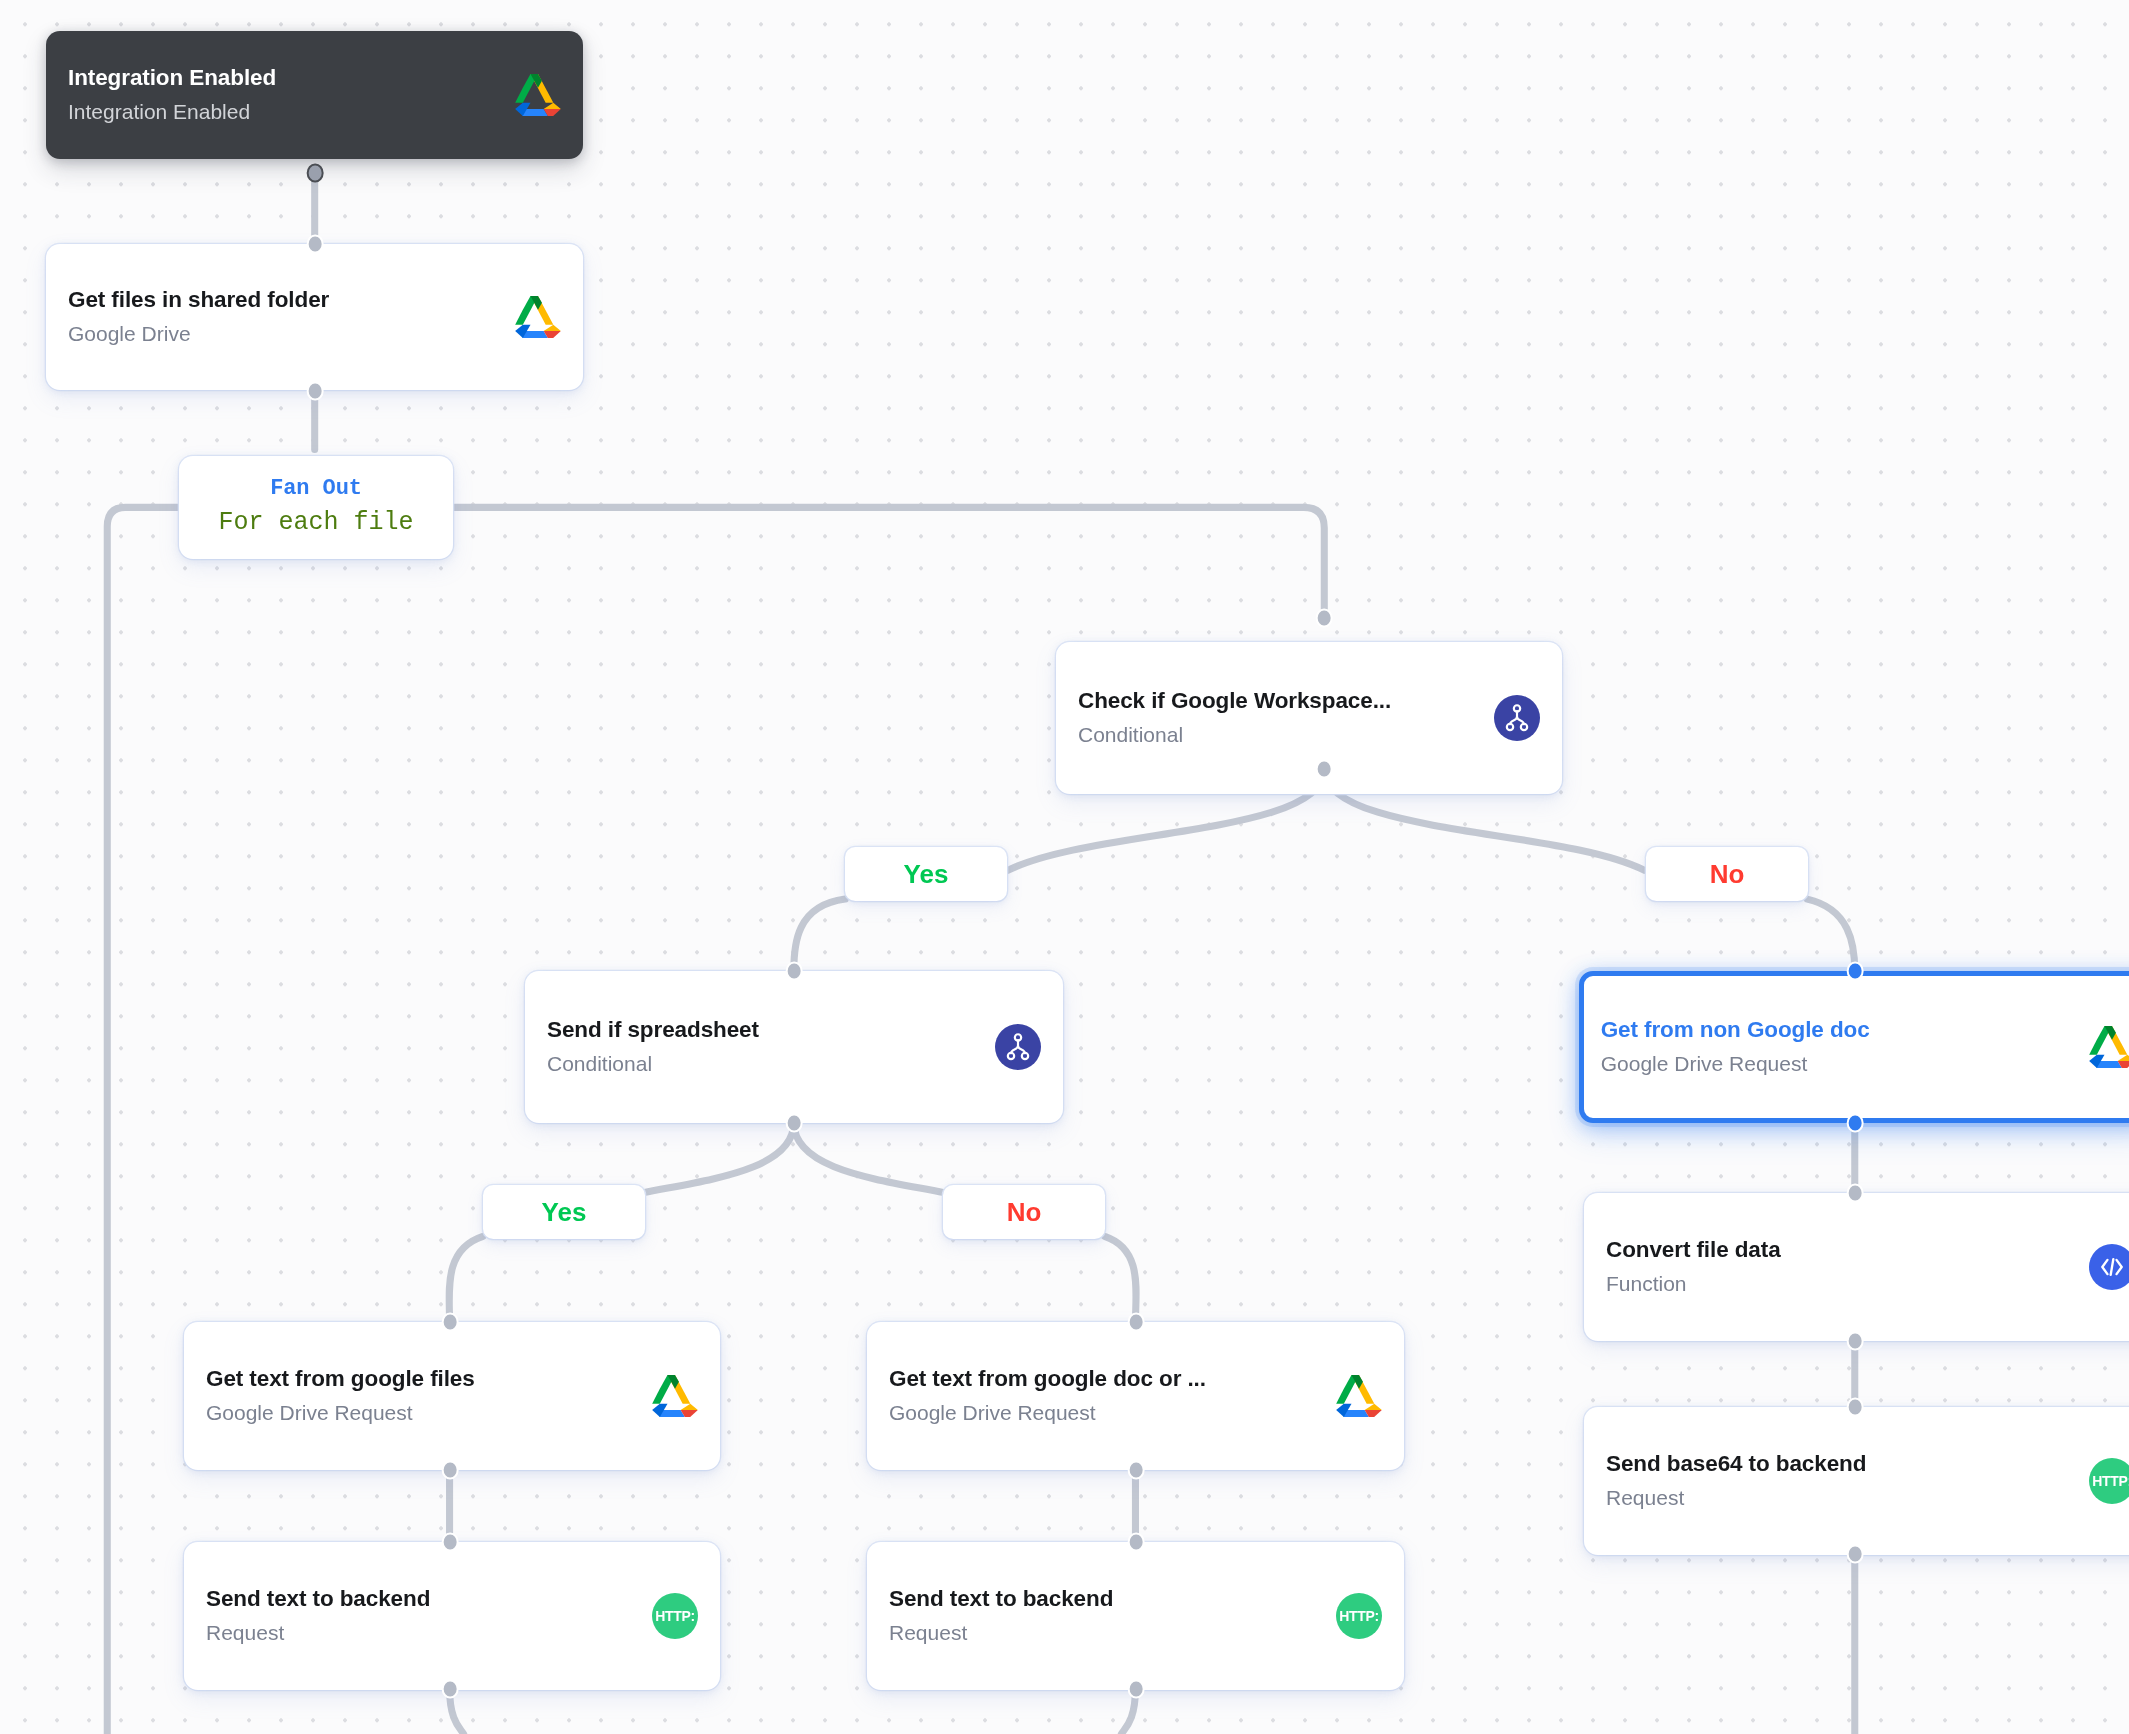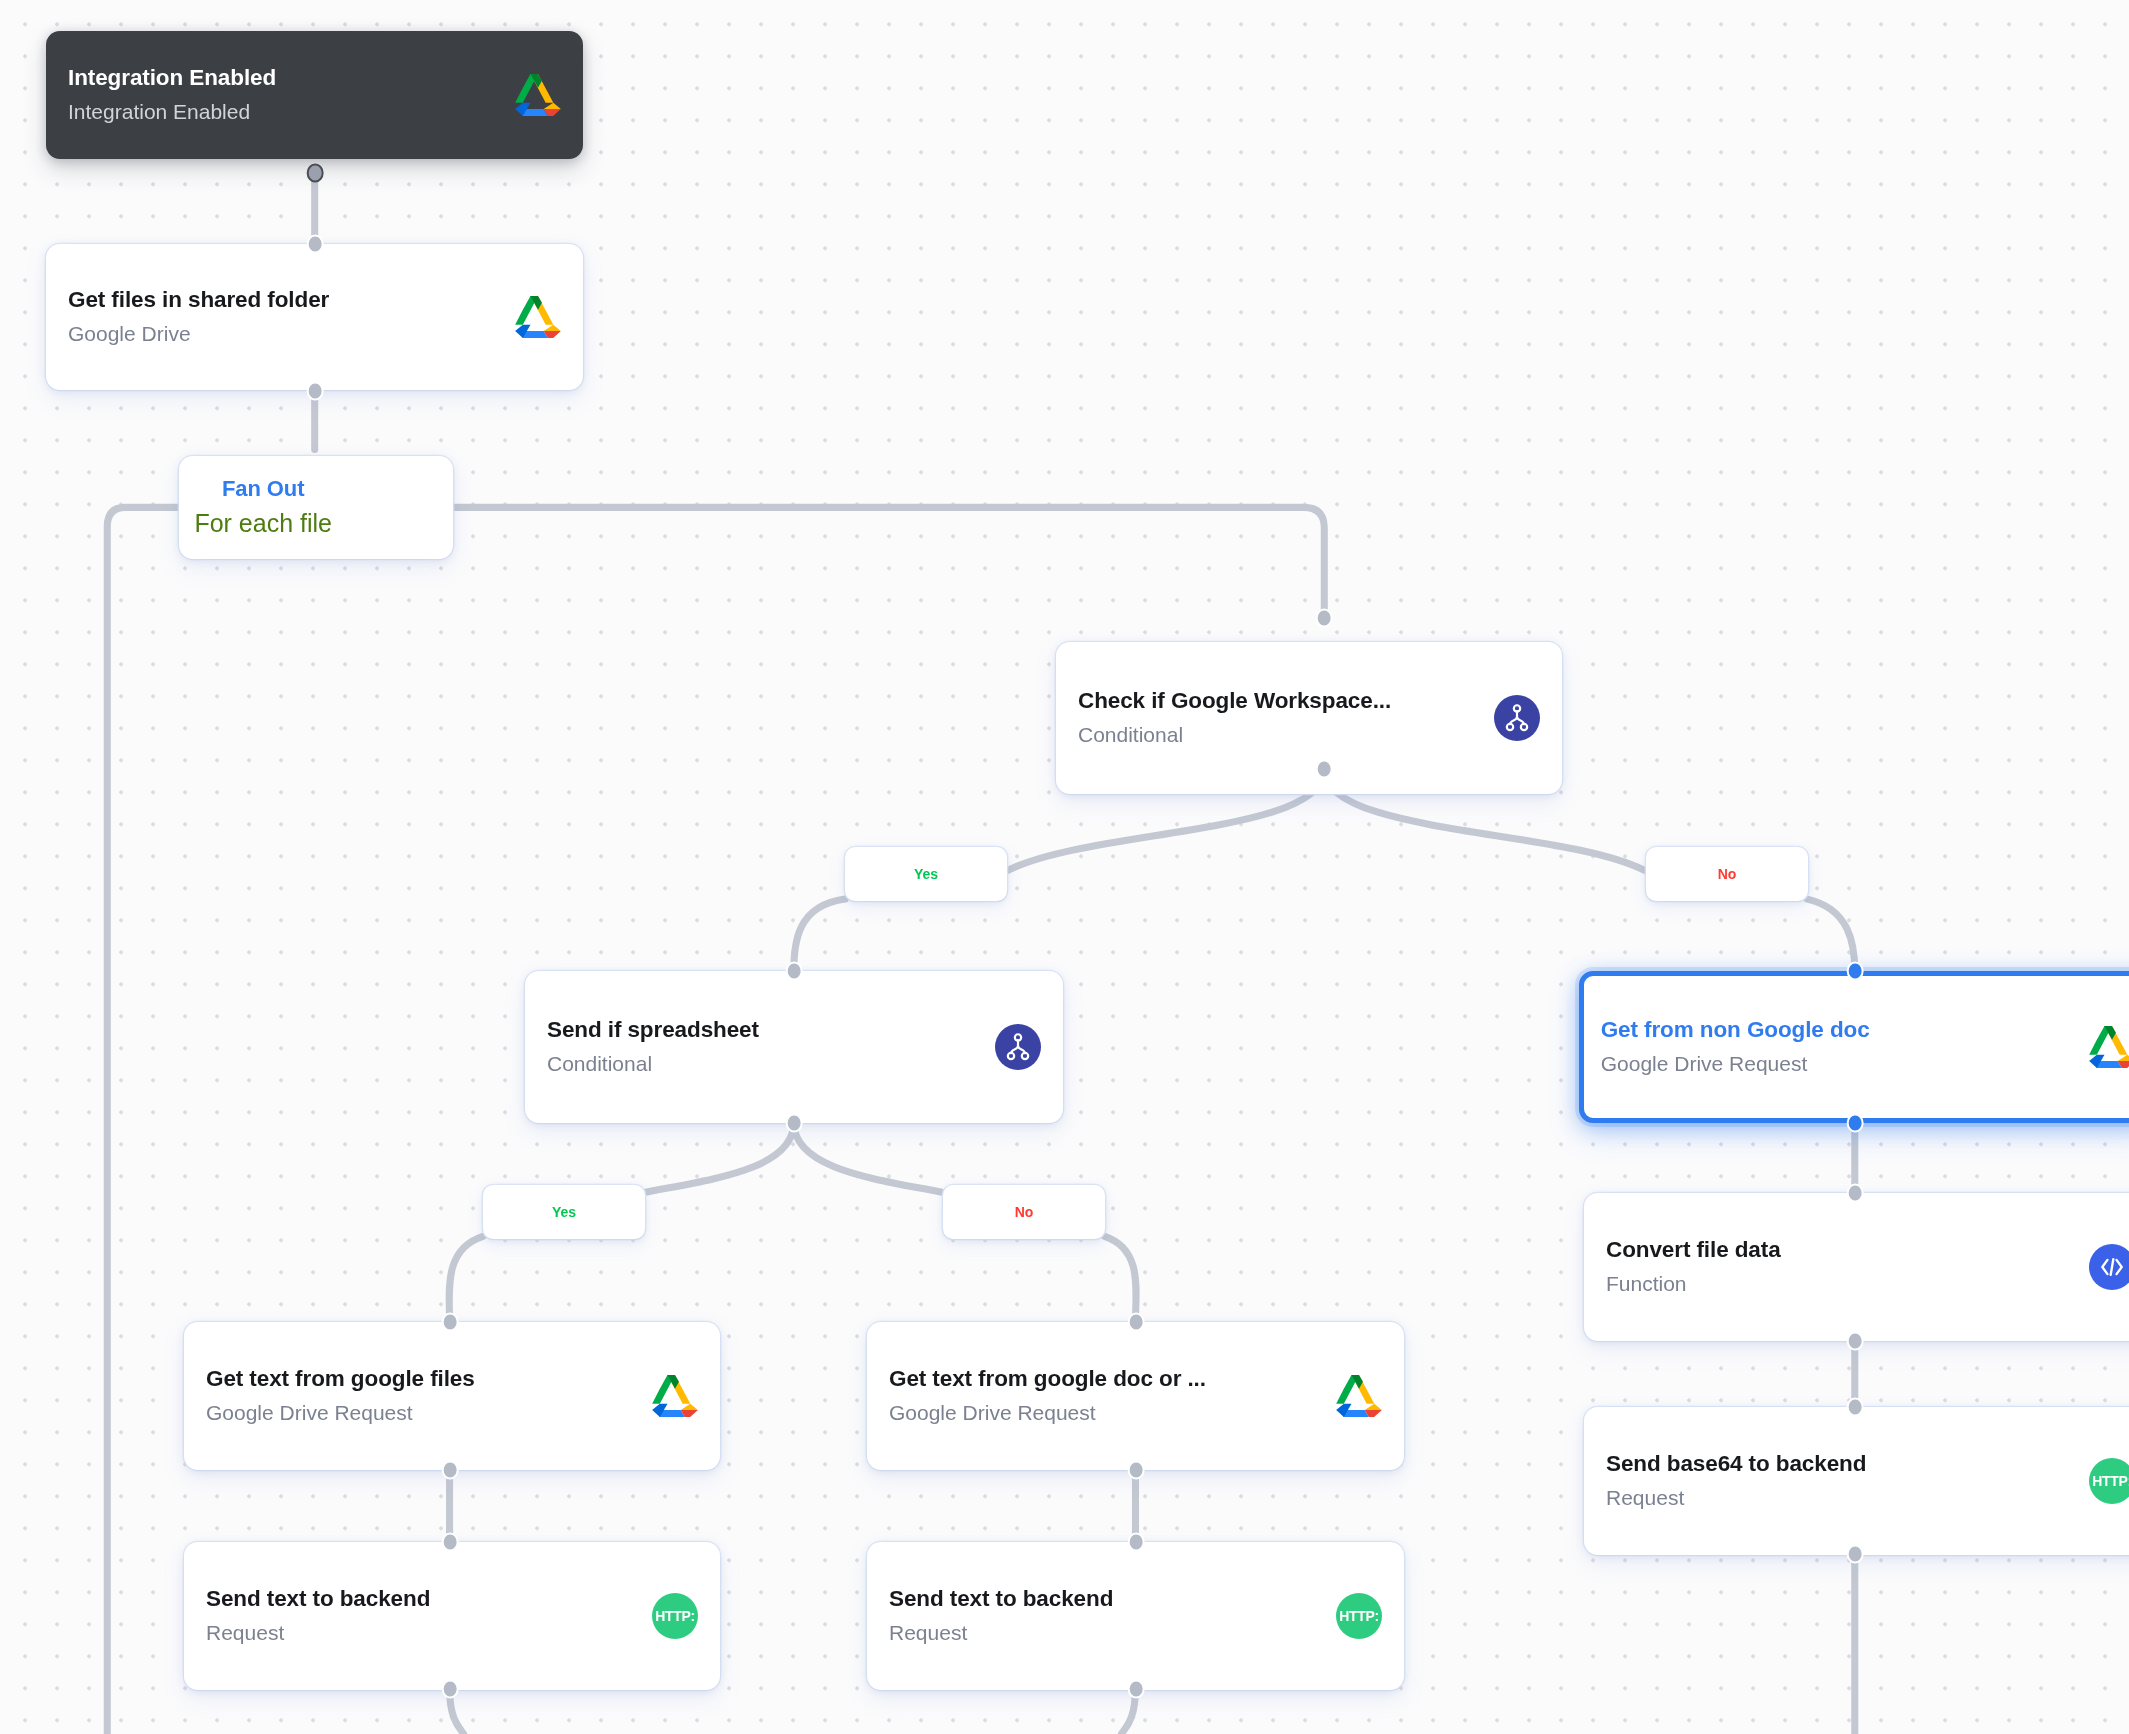--- a/index.html
+++ b/index.html
@@ -58,35 +58,36 @@
     border: 5.1px solid #2f7bf0;
     padding: 0 16.7px;
     box-shadow: 0 0 0 3.9px rgba(47,123,240,0.16),
                 0 3.9px 19px rgba(47,123,240,0.35),
                 0 10.3px 31px rgba(47,123,240,0.22);
   }
   .node.selected .node-title { color: #2f7bf0; }
   
   .node.fanout {
     flex-direction: column;
-    align-items: flex-start;
+    align-items: center;
     justify-content: center;
     padding: 0 15.4px;
+    font-family: Liberation Mono, monospace;
   }
   .node.fanout .node-text { flex: none; text-align: center; }
   .node.fanout .node-title { color: #2f7bf0; font-size: 22px; }
   .node.fanout .node-sub   { color: #4d7c0f; font-size: 25px; margin-top: 5.1px; }
   
   .branch-label {
     position: absolute;
     z-index: 4;
     background: #ffffff;
     border-radius: 10.3px;
     display: flex; align-items: center; justify-content: center;
-    font-size: 14px; font-weight: 700;
+    font-size: 26px; font-weight: 700;
     box-shadow: 0 1.3px 6.4px rgba(120,150,210,0.14),
                 0 6.4px 16.7px rgba(120,150,210,0.12),
                 0 0 0 1.3px rgba(225,233,248,0.95);
   }
   .branch-label.yes { color: #00c853; }
   .branch-label.no  { color: #ff3b30; }
   
   .icon-wrap {
     flex: none; margin-left: 14px;
     display: flex; align-items: center; justify-content: center;

